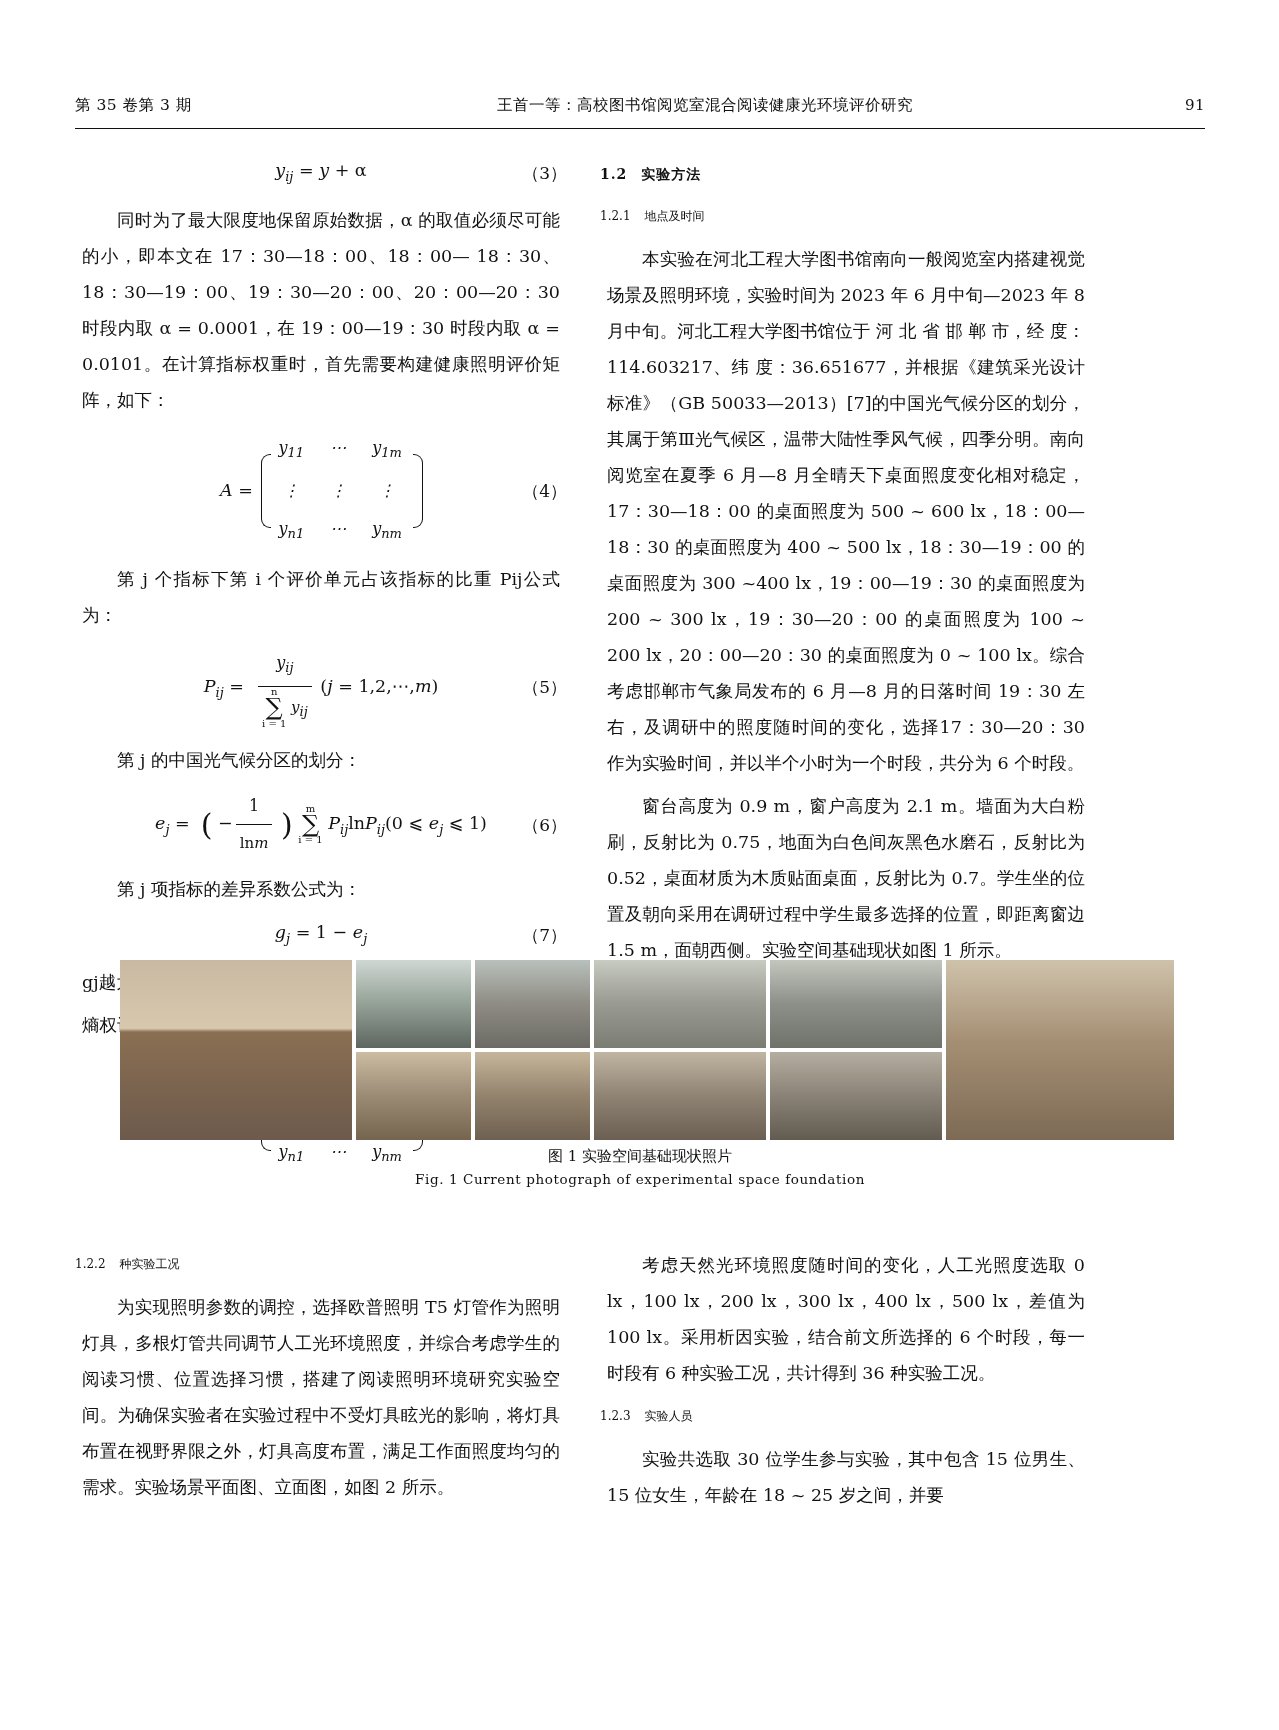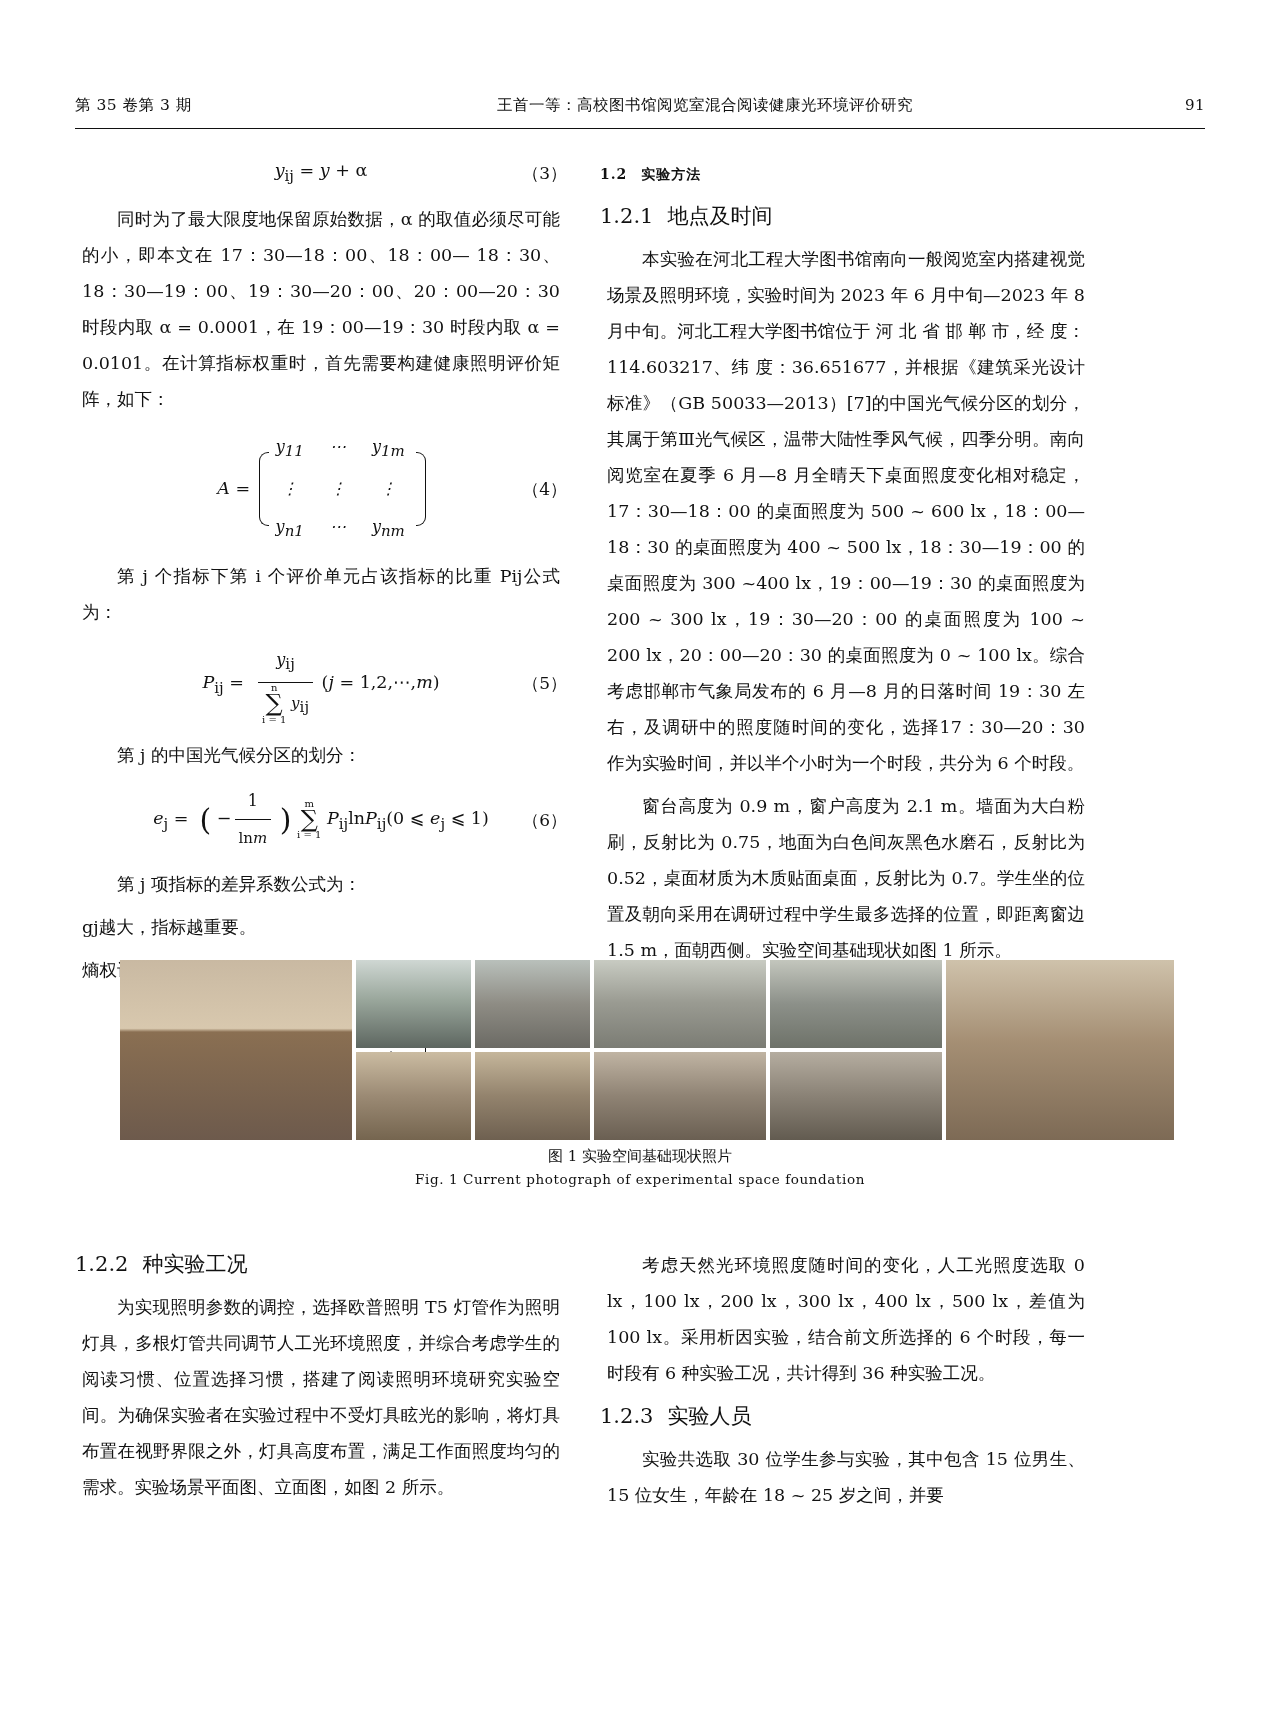--- a/index.html
+++ b/index.html
@@ -68,21 +68,21 @@
     flex: 0 1 auto;
     text-align: center;
     font-family: "DejaVu Serif", "Liberation Serif", serif;
   }
   .eq-num {
     position: absolute;
     right: 0;
     font-size: 17px;
   }
   .ital { font-style: italic; }
-  .sub { font-size: 15px; vertical-align: sub; }
+  .sub { font-size: 13px; vertical-align: sub; font-style: italic;}
 
   
   .matrix {
     display: inline-flex;
     align-items: center;
     vertical-align: middle;
   }
   .paren {
     font-size: 14px;
     line-height: 1;
@@ -125,21 +125,21 @@
     align-items: center;
     vertical-align: middle;
     line-height: 1;
     font-size: 10px;
   }
   .sumsym .big { font-size: 24px; line-height: 0.9; }
   .bigparen { font-size: 30px; font-weight: 300; vertical-align: middle; line-height: 0;}
 
   
   .h2 { font-size: 14px; font-weight: bold; margin: 10px 0 2px 0; letter-spacing: 1px;}
-  .h3 { font-size: 21px; margin: 6px 0 0 0; }
+  .h3 { font-size: 12px; margin: 6px 0 0 0; }
   .h2 .num, .h3 .num { margin-right: 14px; }
 
   
   .figure {
     position: absolute;
     left: 120px;
     top: 960px;
     width: 1040px;
   }
   .fig-grid {
@@ -256,20 +256,26 @@
             <span class="big">∑</span>
             <span>i = 1</span>
           </span>
         <span class="ital">P</span><span class="sub">ij</span>ln<span class="ital">P</span><span class="sub">ij</span>(0 ⩽ <span class="ital">e</span><span class="sub">j</span> ⩽ 1)
       </span>
       <span class="eq-num">（6）</span>
     </div>
 
     <p class="indent">第 j 项指标的差异系数公式为：</p>
 
+    <div class="eq-row">
+      <span class="eq-body">
+        <span class="ital">g</span><span class="sub">j</span>&nbsp;=&nbsp;1&nbsp;−&nbsp;<span class="ital">e</span><span class="sub">j</span>
+      </span>
+      <span class="eq-num">（7）</span>
+    </div>
 
     <p>gj越大，指标越重要。</p>
     <p>熵权计算公式为：</p>
 
     <div class="eq-row" style="margin-top:8px;">
       <span class="eq-body">
         <span class="ital">A</span>&nbsp;=&nbsp;<span class="matrix">
           <span class="paren paren-l" style="height:74px;"></span>
           <span class="mgrid">
             <span>y<span class="sub">11</span></span>

